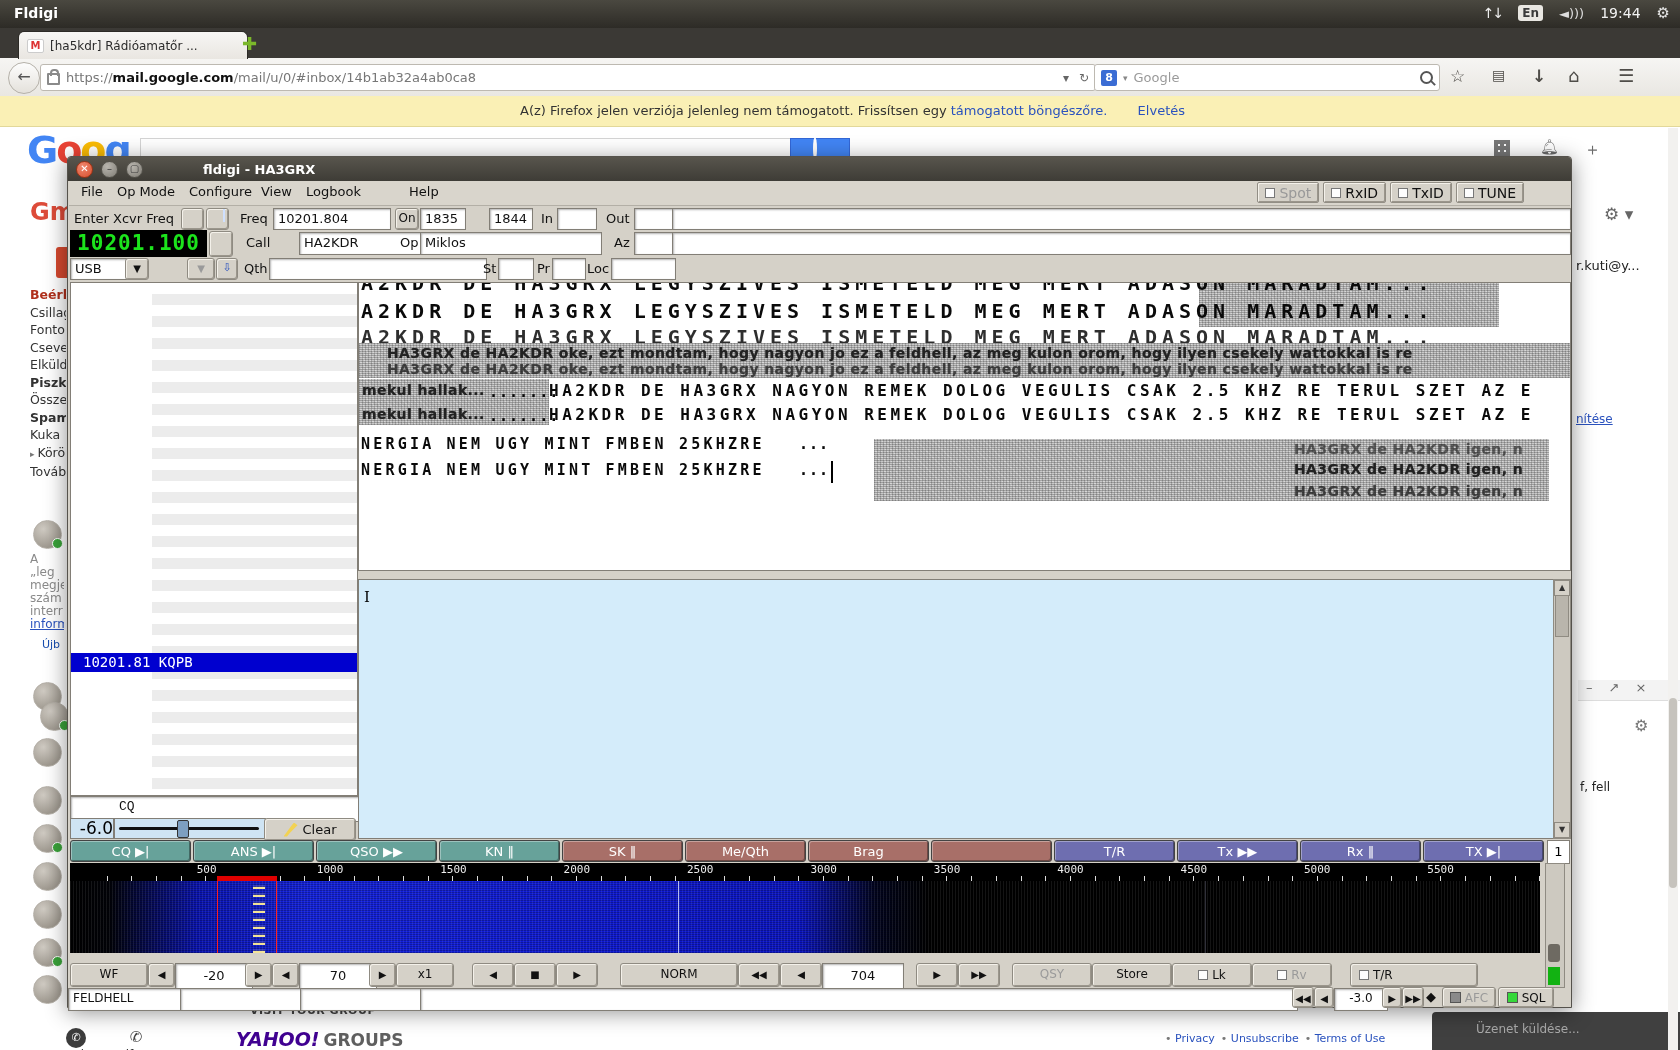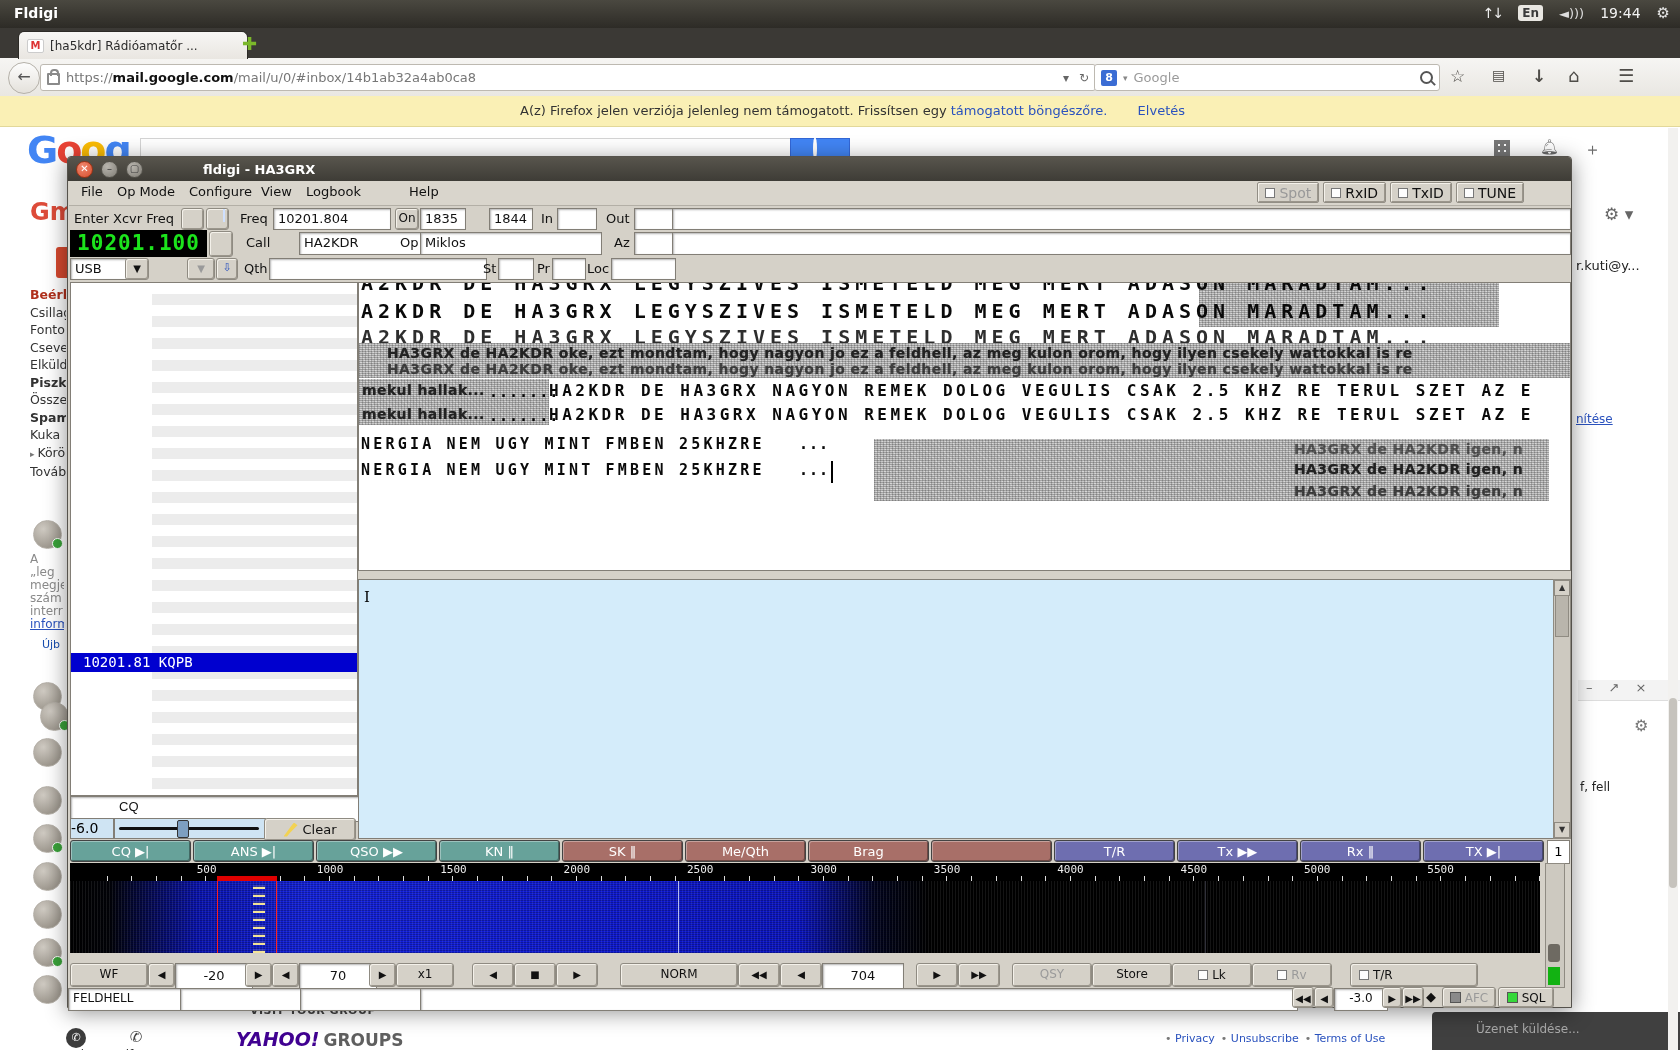--- a/index.html
+++ b/index.html
@@ -163,24 +163,24 @@
       repeating-linear-gradient(90deg,rgba(0,0,0,.18) 0 1px,transparent 1px 3px),
       repeating-linear-gradient(45deg,rgba(255,255,255,.25) 0 1px,transparent 1px 4px);}
   .caretline{position:absolute;width:2px;background:#000;}
 
   
   #chpane{left:2px;top:125px;width:286px;height:512px;background:#fff;border:1px solid #827e76;overflow:hidden;}
   #chstripes{position:absolute;left:81px;top:0;width:205px;height:512px;
     background:repeating-linear-gradient(180deg,#fff 0 11px,#ececec 11px 22px);}
   #chsel{position:absolute;left:0;top:370px;width:286px;height:19px;background:#0000cf;color:#fff;
     font-family:"DejaVu Sans Mono",monospace;font-size:14px;line-height:19px;padding-left:12px;}
-  #cqbox{left:2px;top:639px;width:286px;height:20px;font-family:Liberation Sans, sans-serif;padding-left:48px;}
+  #cqbox{left:2px;top:639px;width:286px;height:20px;font-family:Liberation Mono, monospace;padding-left:48px;}
   #sqlrow{left:2px;top:661px;width:286px;height:21px;}
   #sqlval{position:absolute;left:0;top:0;width:42px;height:19px;background:#cfe4f3;border:1px solid #827e76;
-    font-size:14px;text-align:left;line-height:19px;}
+    font-size:17px;text-align:right;line-height:19px;}
   #sqltrack{position:absolute;left:44px;top:0;width:150px;height:19px;background:#cfe4f3;border:1px solid #827e76;}
   #sqltrack .line{position:absolute;left:4px;top:8px;width:140px;height:3px;background:#111;border-radius:2px;}
   #sqltrack .handle{position:absolute;left:62px;top:1px;width:10px;height:16px;background:#7d9fc0;border:1px solid #333;border-radius:2px;}
   #clearbtn{left:196px;top:661px;width:90px;height:21px;display:flex;align-items:center;justify-content:center;gap:5px;font-size:13px;}
   #clearbtn .broom{margin:0;}
 
   
   #txpane{left:290px;top:422px;width:1194px;height:258px;background:#d4ecfa;border:1px solid #827e76;}
   #txcaret{position:absolute;left:5px;top:8px;font-family:"DejaVu Serif",serif;font-size:15px;color:#000;}
   #txscroll{left:1485px;top:422px;width:16px;height:258px;background:#cdc9c0;border:1px solid #8f8b82;}

